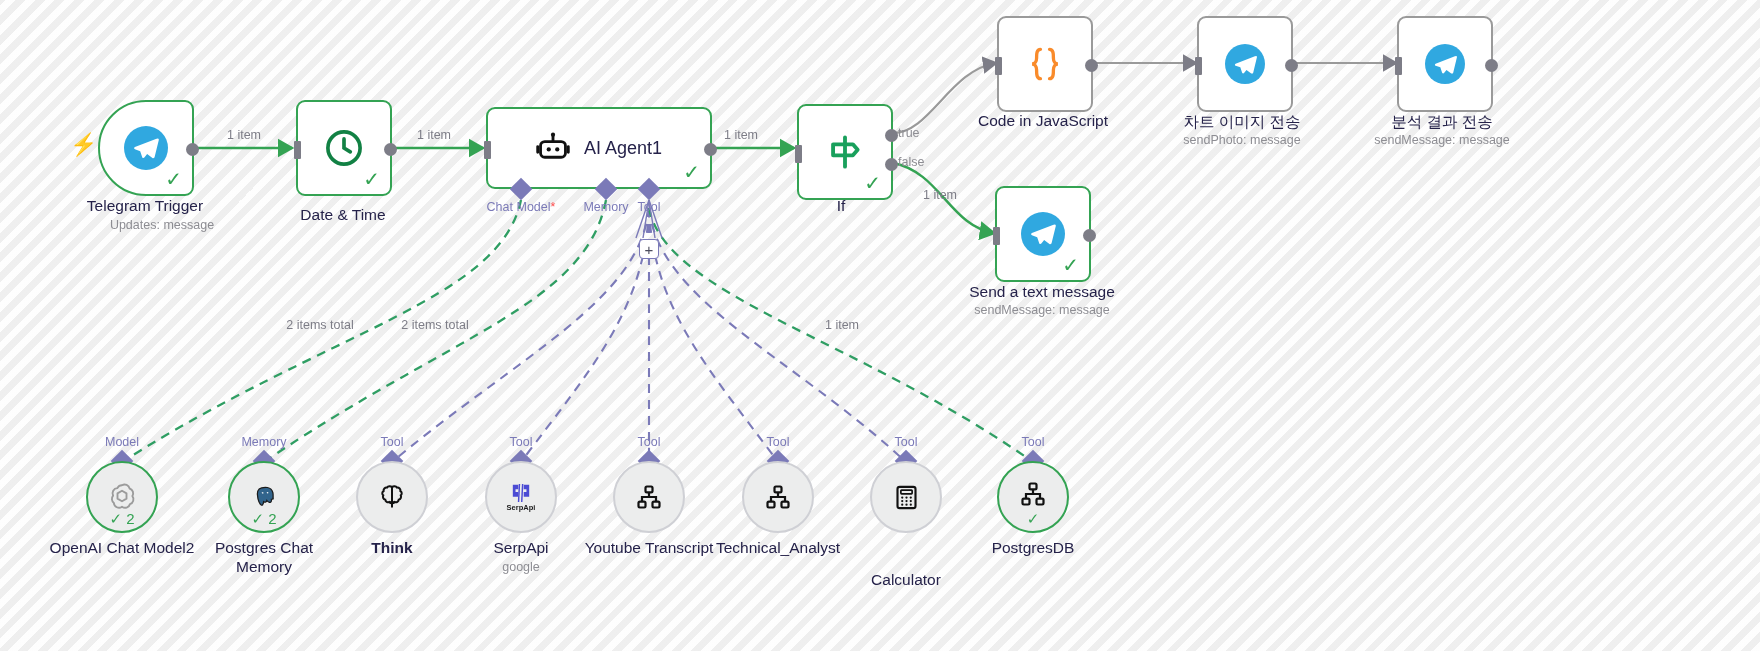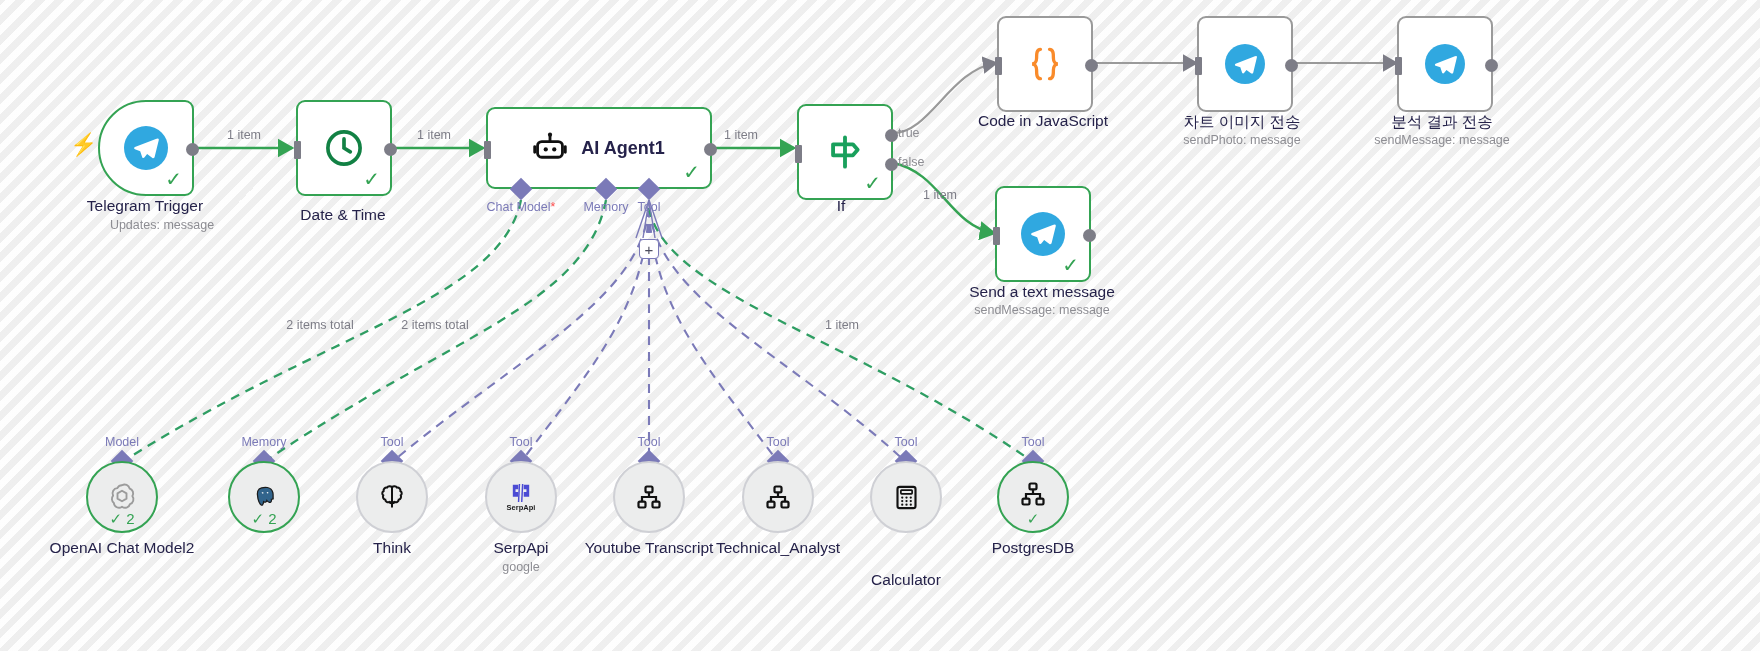--- a/index.html
+++ b/index.html
@@ -50,21 +50,21 @@
   }
   .nodesub {
     position:absolute;
     text-align:center;
     font-size:12.5px;
     color:#8d8d93;
     white-space: nowrap;
     transform: translateX(-50%);
   }
   .agent-title {
-    font-size:18px; color:#25224a; margin-left:14px;font-weight:bold;
+    font-size:18px; color:#25224a; margin-left:14px;
   }
 
   
   .port-out {
     position:absolute; width:13px; height:13px; border-radius:50%;
     background:#7d7d87;
   }
   .port-in {
     position:absolute; width:7px; height:18px; background:#7d7d87; border-radius:1px;
   }
@@ -311,30 +311,31 @@
 
   <div class="sublabel" style="left:264px; top:435px;">Memory</div>
   <div class="diamond" style="left:256px; top:453px;"></div>
   <div class="subnode ok" style="left:228px; top:461px;">
     <svg width="30" height="30" viewBox="0 0 24 24">
       <path d="M19.4 13.9c-.3-1.5.1-3.7-.3-5.3-.5-2.1-2-3.8-4.4-4.2-1.4-.2-3.2-.1-4.6.3-1.5.4-2.6 1.3-3.1 2.6-.7 1.8-.3 4.2.2 6.2.4 1.7 1.1 3.3 1.9 4.3.5.7 1.3 1 1.8.4.5-.7.7-1.6.8-2.5.6.5 1.4.5 2 .1.3-.2.5-.6.6-1 .5.7 1.3 1.3 2 1.5.7.2 1.3-.1 1.5-.8.2-.5.2-1.1.1-1.6.4 0 .8-.1 1-.4.3-.3.3-.7.2-1.1z" fill="#31648c" stroke="#1b1b1b" stroke-width="1"></path>
       <path d="M10.3 8.8c.4-.2.9-.1 1 .3M14.3 8.5c.4-.1.8.1.9.5" stroke="#ffffff" stroke-width="0.9" fill="none"></path>
     </svg>
     <span class="tick2">✓ <span>2</span></span>
   </div>
+  <div class="subnodelabel" style="left:264px; top:538px; width:150px;">Postgres Chat Memory</div>
 
   <div class="sublabel" style="left:392px; top:435px;">Tool</div>
   <div class="diamond" style="left:384px; top:453px;"></div>
   <div class="subnode" style="left:356px; top:461px;">
     <svg width="30" height="30" viewBox="0 0 24 24">
       <path d="M12 4.2v15.6M12 4.2c-1-1.2-3.2-1.1-4 .3-1.7-.2-3 1.2-2.7 2.7-1.3.7-1.5 2.6-.3 3.5-.7 1.4.1 3.1 1.6 3.4.1 1.6 1.8 2.6 3.2 1.9.7 1.2 2.5 1.3 3.2.1" fill="none" stroke="#111" stroke-width="1.6" stroke-linecap="round"></path>
       <path d="M12 4.2c1-1.2 3.2-1.1 4 .3 1.7-.2 3 1.2 2.7 2.7 1.3.7 1.5 2.6.3 3.5.7 1.4-.1 3.1-1.6 3.4-.1 1.6-1.8 2.6-3.2 1.9-.7 1.2-2.5 1.3-3.2.1" fill="none" stroke="#111" stroke-width="1.6" stroke-linecap="round"></path>
     </svg>
   </div>
-  <div class="subnodelabel" style="left:392px; top:538px; width:150px;">Think</div>
+  <div class="subnodelabel" style="left:392px; top:538px; width:150px;font-weight:bold;">Think</div>
 
   <div class="sublabel" style="left:521px; top:435px;">Tool</div>
   <div class="diamond" style="left:513px; top:453px;"></div>
   <div class="subnode" style="left:485px; top:461px;">
     <div style="display:flex;flex-direction:column;align-items:center;line-height:1;">
       <svg width="22" height="20" viewBox="0 0 24 22">
         <path d="M3 2h6v5H6v3h3v5H3z" fill="#4b4bd4"></path>
         <path d="M21 2h-6v5h3v3h-3v5h6z" fill="#4b4bd4"></path>
         <path d="M9.5 1h1.6l-1 20H8.5z" fill="#4b4bd4"></path>
         <path d="M13 1h1.6l-1 20h-1.6z" fill="#4b4bd4"></path>

